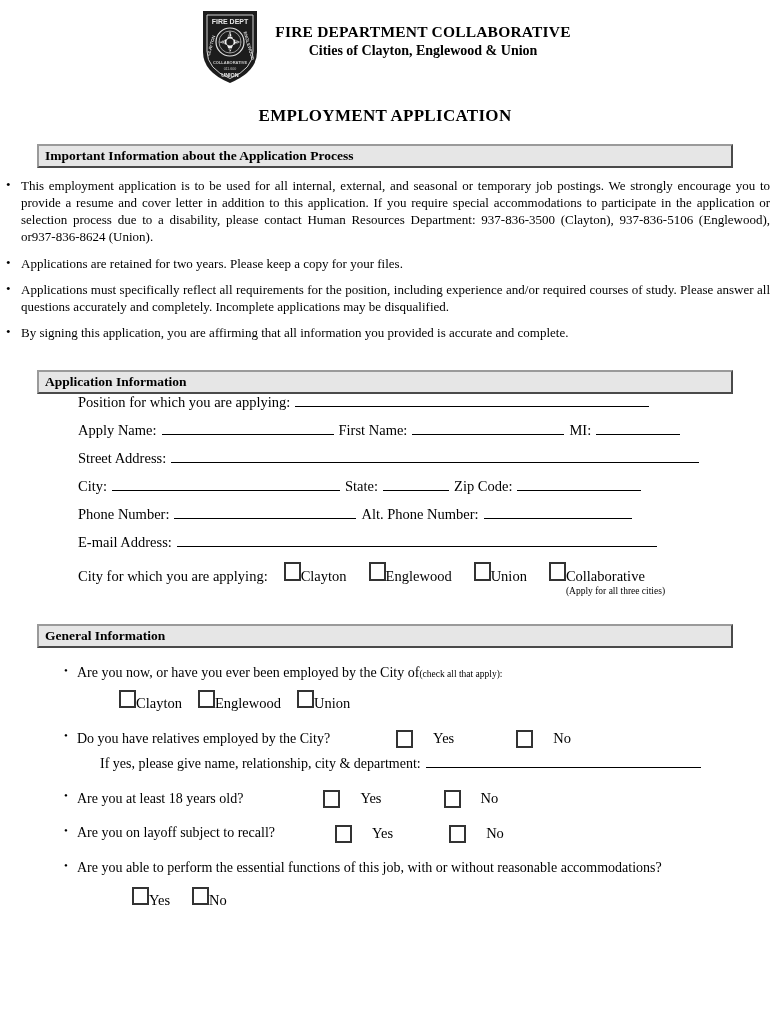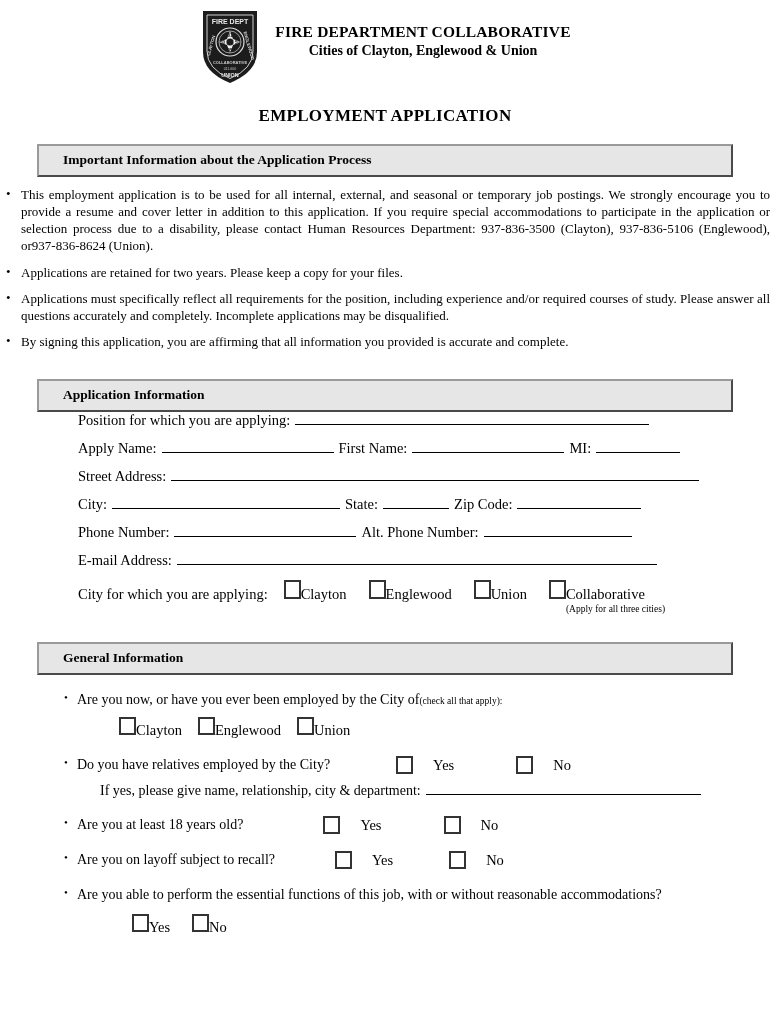--- a/index.html
+++ b/index.html
@@ -52,32 +52,32 @@
     text-align: center;
     font-size: 17px;
     font-weight: bold;
     letter-spacing: 0.3px;
     margin-top: 20px;
   }
 
   
   .section-bar {
     margin: 0 37px;
-    height: 33px;
+    height: 24px;
     background-color: #e6e6e6;
     background-image:
       radial-gradient(circle at 1px 1px, rgba(150,150,150,0.55) 0.6px, transparent 0.7px);
     background-size: 4px 4px;
     border-top: 2px solid #9a9a9a;
     border-left: 2px solid #9a9a9a;
     border-right: 2px solid #4a4a4a;
     border-bottom: 2px solid #4a4a4a;
     display: flex;
     align-items: center;
-    padding-left: 24px;
+    padding-left: 6px;
     font-weight: bold;
     font-size: 13.5px;
   }
   .section-bar span { position: relative; top: -0.5px; }
 
   ul.bullets {
     list-style: none;
     margin: 0;
     padding: 0;
   }
@@ -191,21 +191,21 @@
   .cb-indent { margin-top: 8px; padding-left: 42px; display: flex; align-items: baseline; }
   .cb-indent2 { margin-top: 10px; padding-left: 55px; display: flex; align-items: baseline; }
   .subline {
     margin-top: 7px;
     padding-left: 23px;
     display: flex;
     align-items: baseline;
     font-size: 14px;
     white-space: nowrap;
   }
-  .inline-q { display: flex; align-items: flex-start; white-space: nowrap; gap: 20px; }
+  .inline-q { display: flex; align-items: center; white-space: nowrap; gap: 20px; }
 </style>
 </head>
 <body>
 
 <div class="doc-header">
   <div class="title-row">
     <div class="badge">
       <svg width="62" height="78" viewBox="0 0 62 78">
         <path d="M4 3 H58 V44 Q58 64 31 75 Q4 64 4 44 Z" fill="#1c1c1c"></path>
         <path d="M8 7 H54 V43 Q54 61 31 70.5 Q8 61 8 43 Z" fill="none" stroke="#cfcfcf" stroke-width="1"></path>

